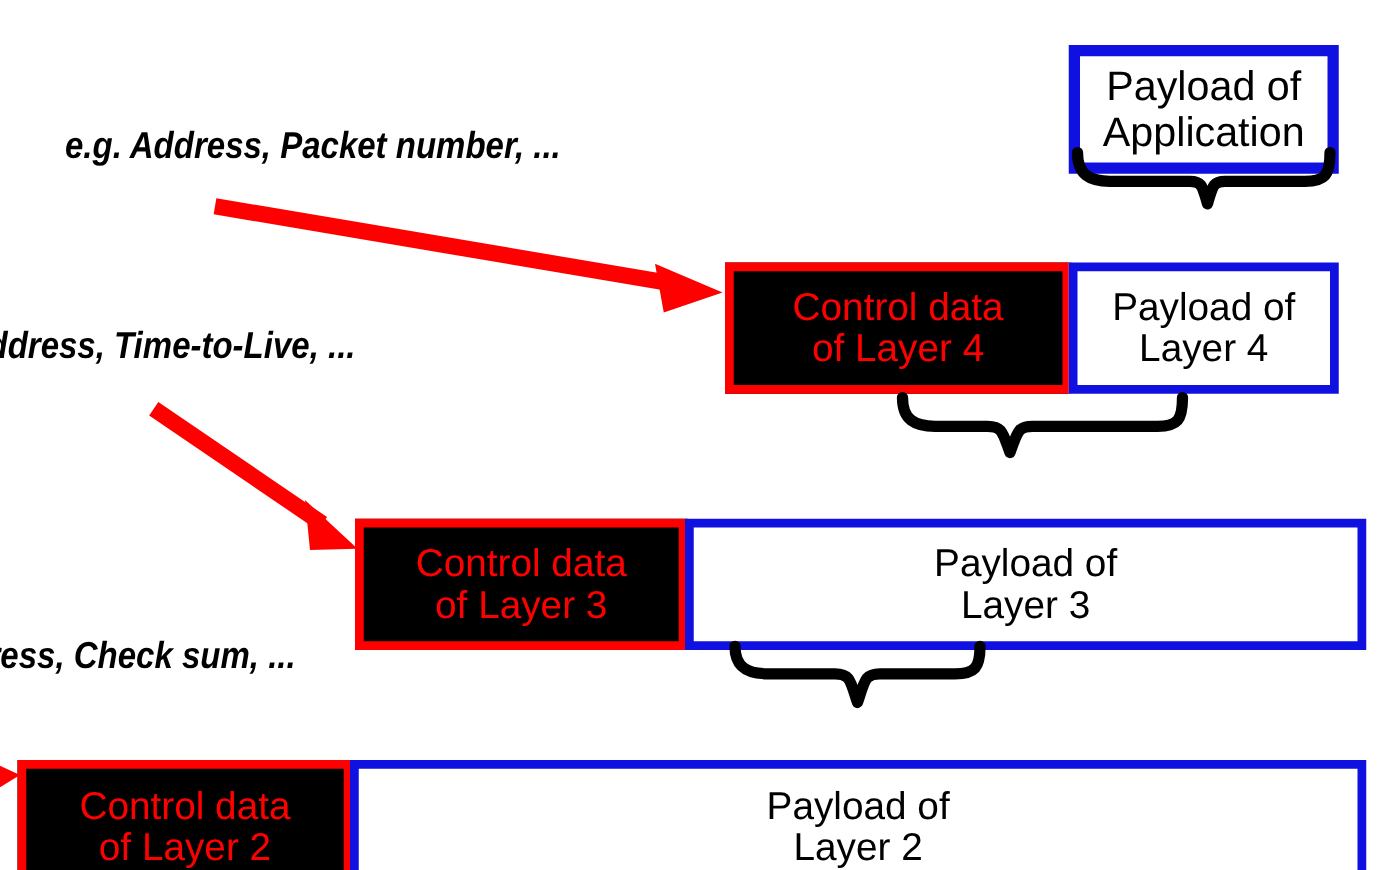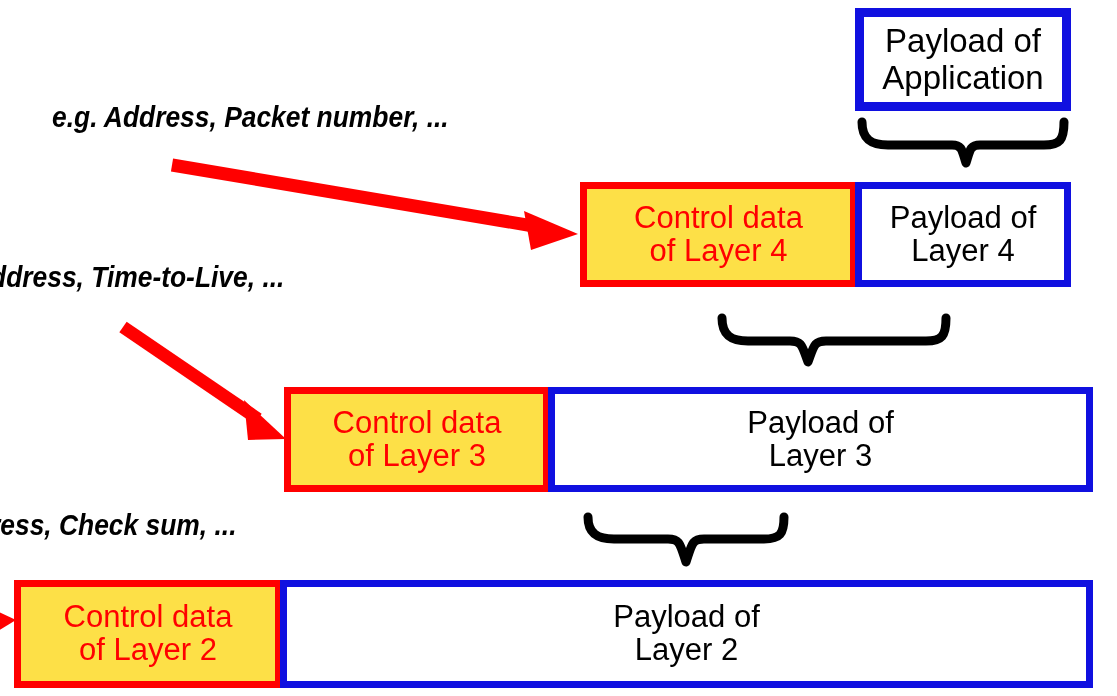--- a/index.html
+++ b/index.html
@@ -19,24 +19,25 @@
   
   .box {
     position: absolute;
     box-sizing: border-box;
     display: flex;
     align-items: center;
     justify-content: center;
     text-align: center;
     line-height: 1.06;
     white-space: pre-line;
+    margin-top: 28px;
   }
   .box-ctrl {
     border: 7px solid #ff0000;
-    background: #fde047;
+    background: #000000;
     color: #ff0000;
     font-size: 31px;
   }
   .box-pay {
     border: 7px solid #1010e0;
     background: #ffffff;
     color: #000000;
     font-size: 31px;
   }
   .box-app {

